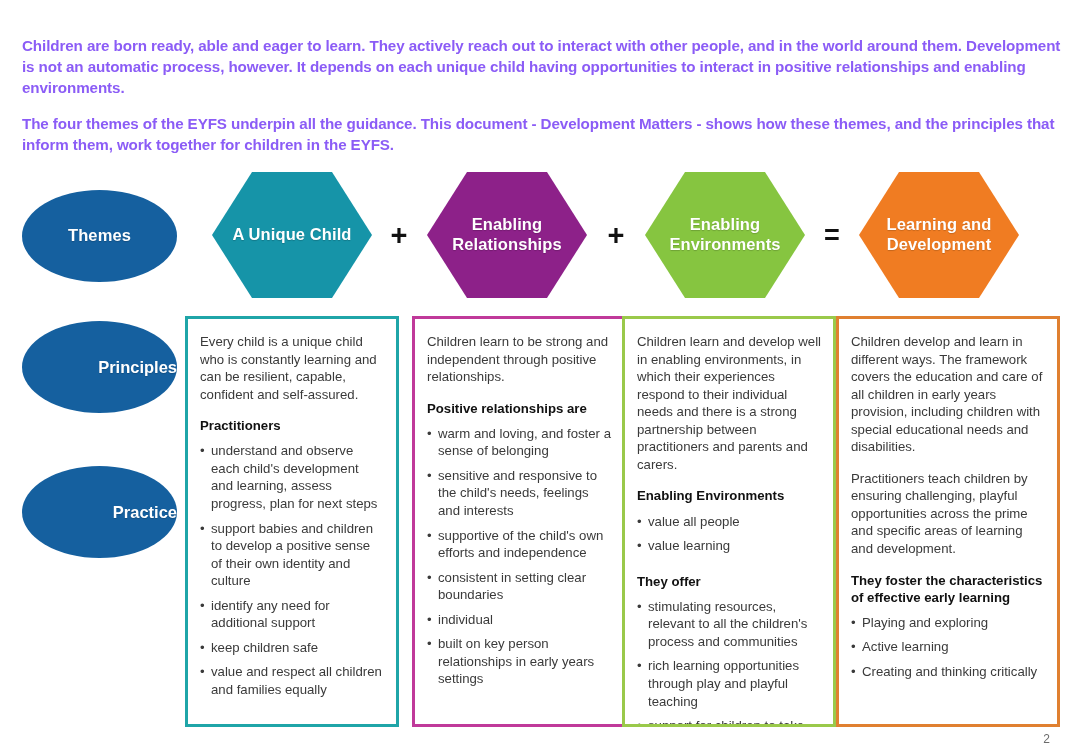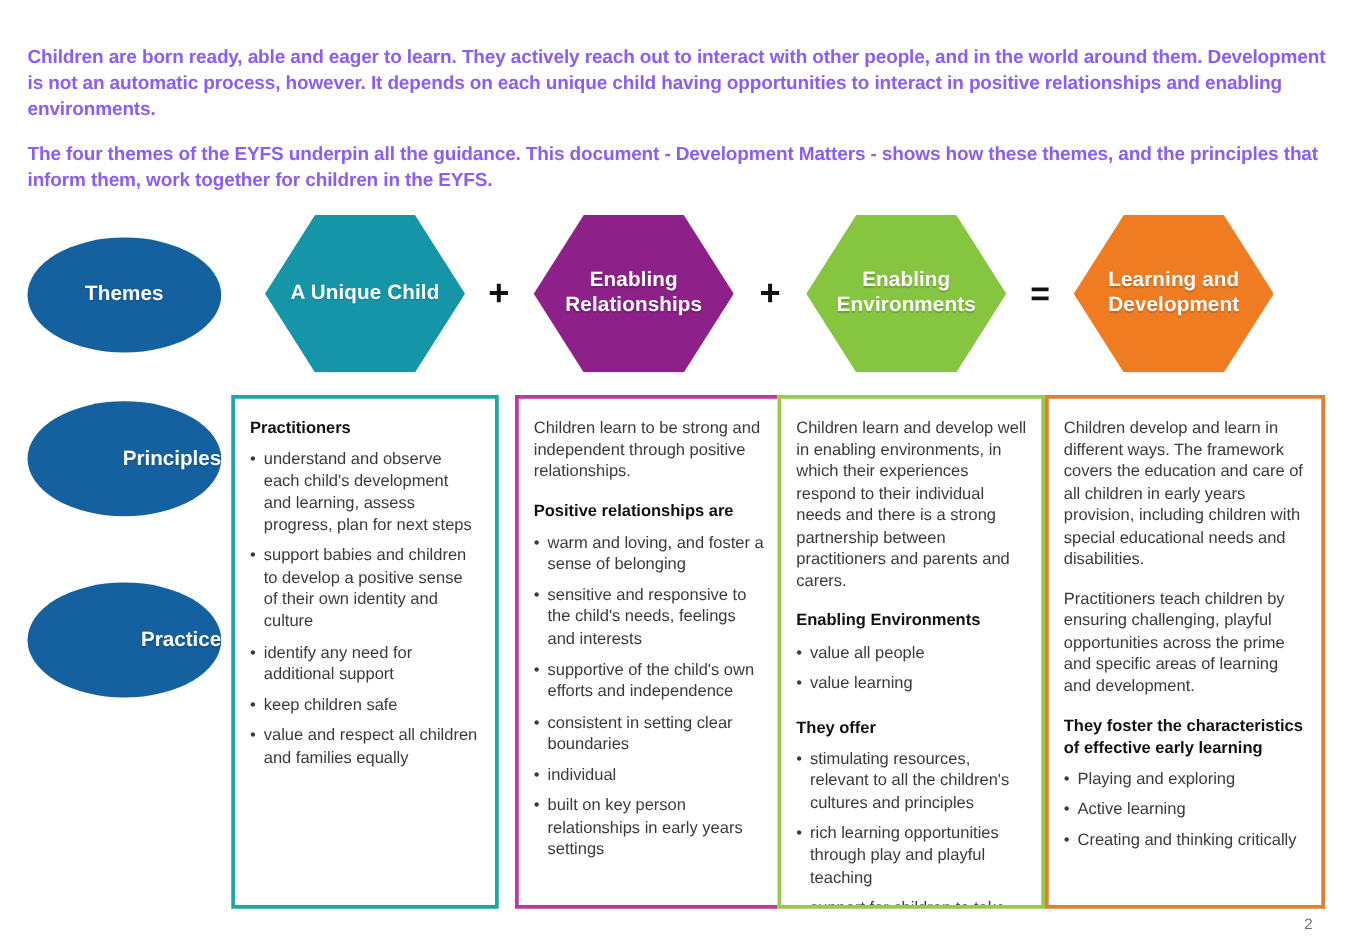--- a/index.html
+++ b/index.html
@@ -217,20 +217,21 @@
 
   <div class="ellipse-side ellipse-principles">
     <span>Principles</span>
   </div>
 
   <div class="ellipse-side ellipse-practice">
     <span>Practice</span>
   </div>
 
   <div class="col col-1">
+    <p class="lead">Every child is a unique child who is constantly learning and can be resilient, capable, confident and self-assured.</p>
     <h4>Practitioners</h4>
     <ul>
       <li>understand and observe each child's development and learning, assess progress, plan for next steps</li>
       <li>support babies and children to develop a positive sense of their own identity and culture</li>
       <li>identify any need for additional support</li>
       <li>keep children safe</li>
       <li>value and respect all children and families equally</li>
     </ul>
   </div>
 
@@ -249,21 +250,21 @@
 
   <div class="col col-3">
     <p class="lead">Children learn and develop well in enabling environments, in which their experiences respond to their individual needs and there is a strong partnership between practitioners and parents and carers.</p>
     <h4>Enabling Environments</h4>
     <ul>
       <li>value all people</li>
       <li>value learning</li>
     </ul>
     <h4 class="tight">They offer</h4>
     <ul>
-      <li>stimulating resources, relevant to all the children's cultures and principles</li>
+      <li>stimulating resources, relevant to all the children's process and communities</li>
       <li>rich learning opportunities through play and playful teaching</li>
       <li>support for children to take risks and explore</li>
     </ul>
   </div>
 
   <div class="col col-4">
     <p class="lead">Children develop and learn in different ways. The framework covers the education and care of all children in early years provision, including children with special educational needs and disabilities.</p>
     <p class="lead">Practitioners teach children by ensuring challenging, playful opportunities across the prime and specific areas of learning and development.</p>
     <h4>They foster the characteristics of effective early learning</h4>
     <ul>

